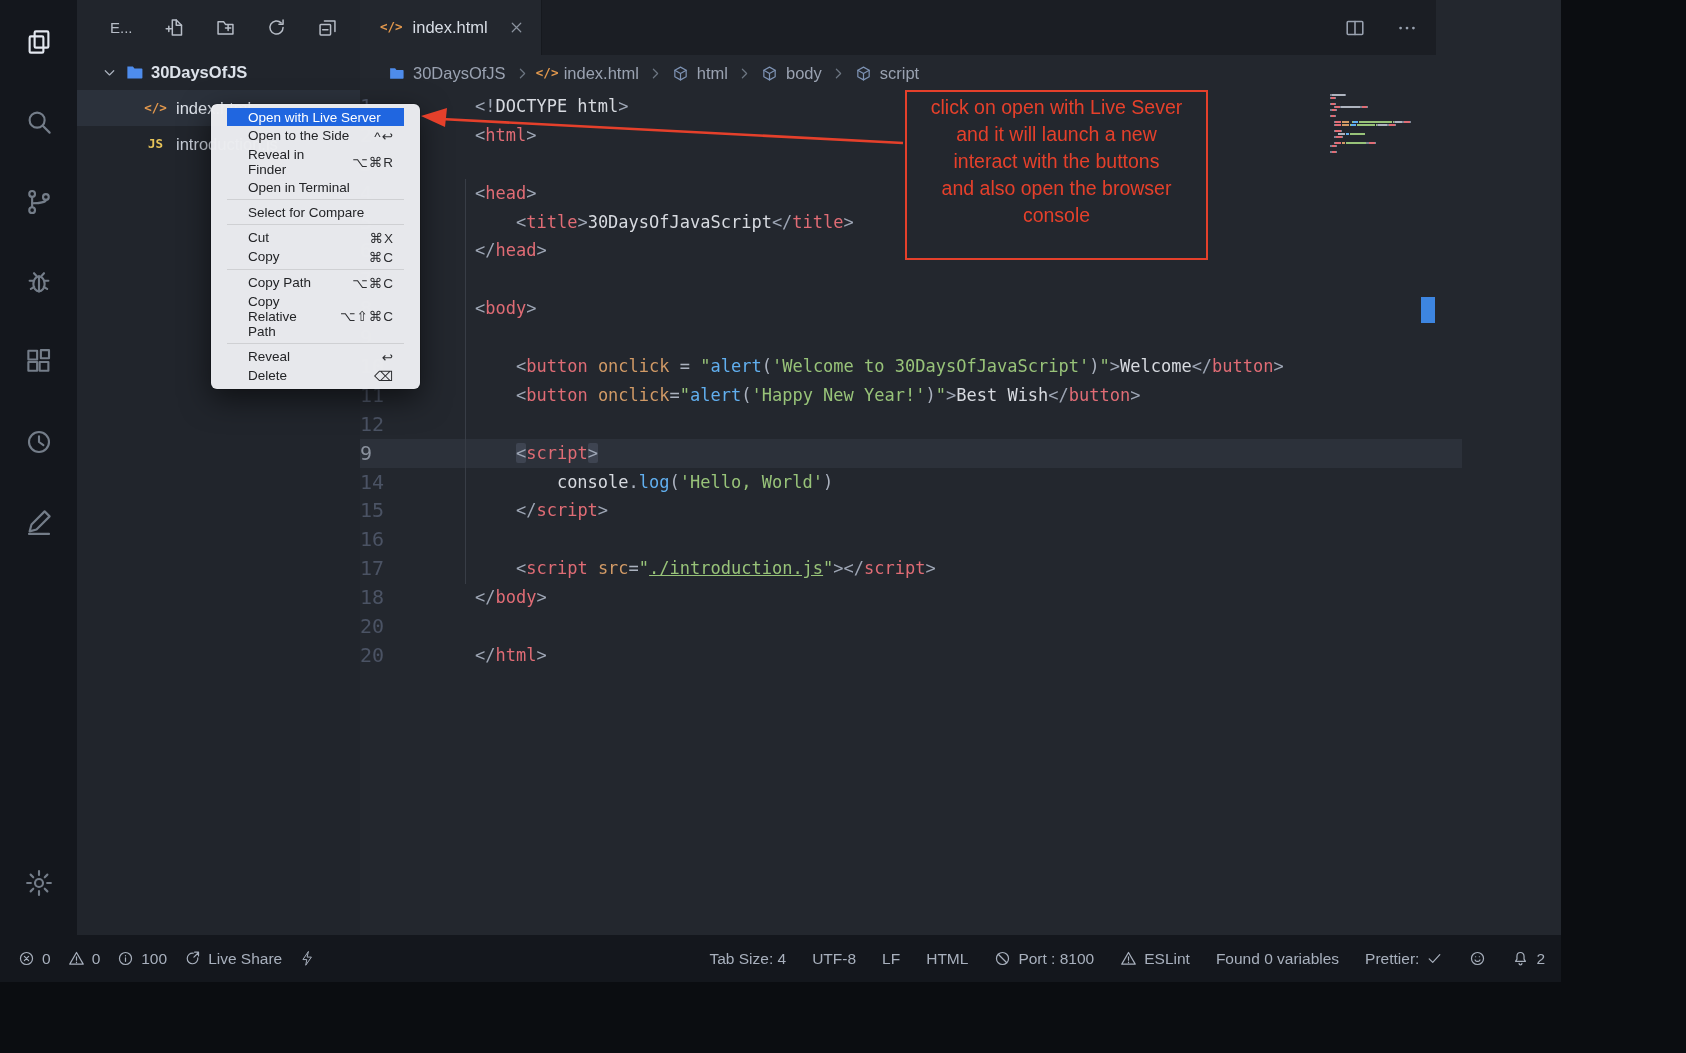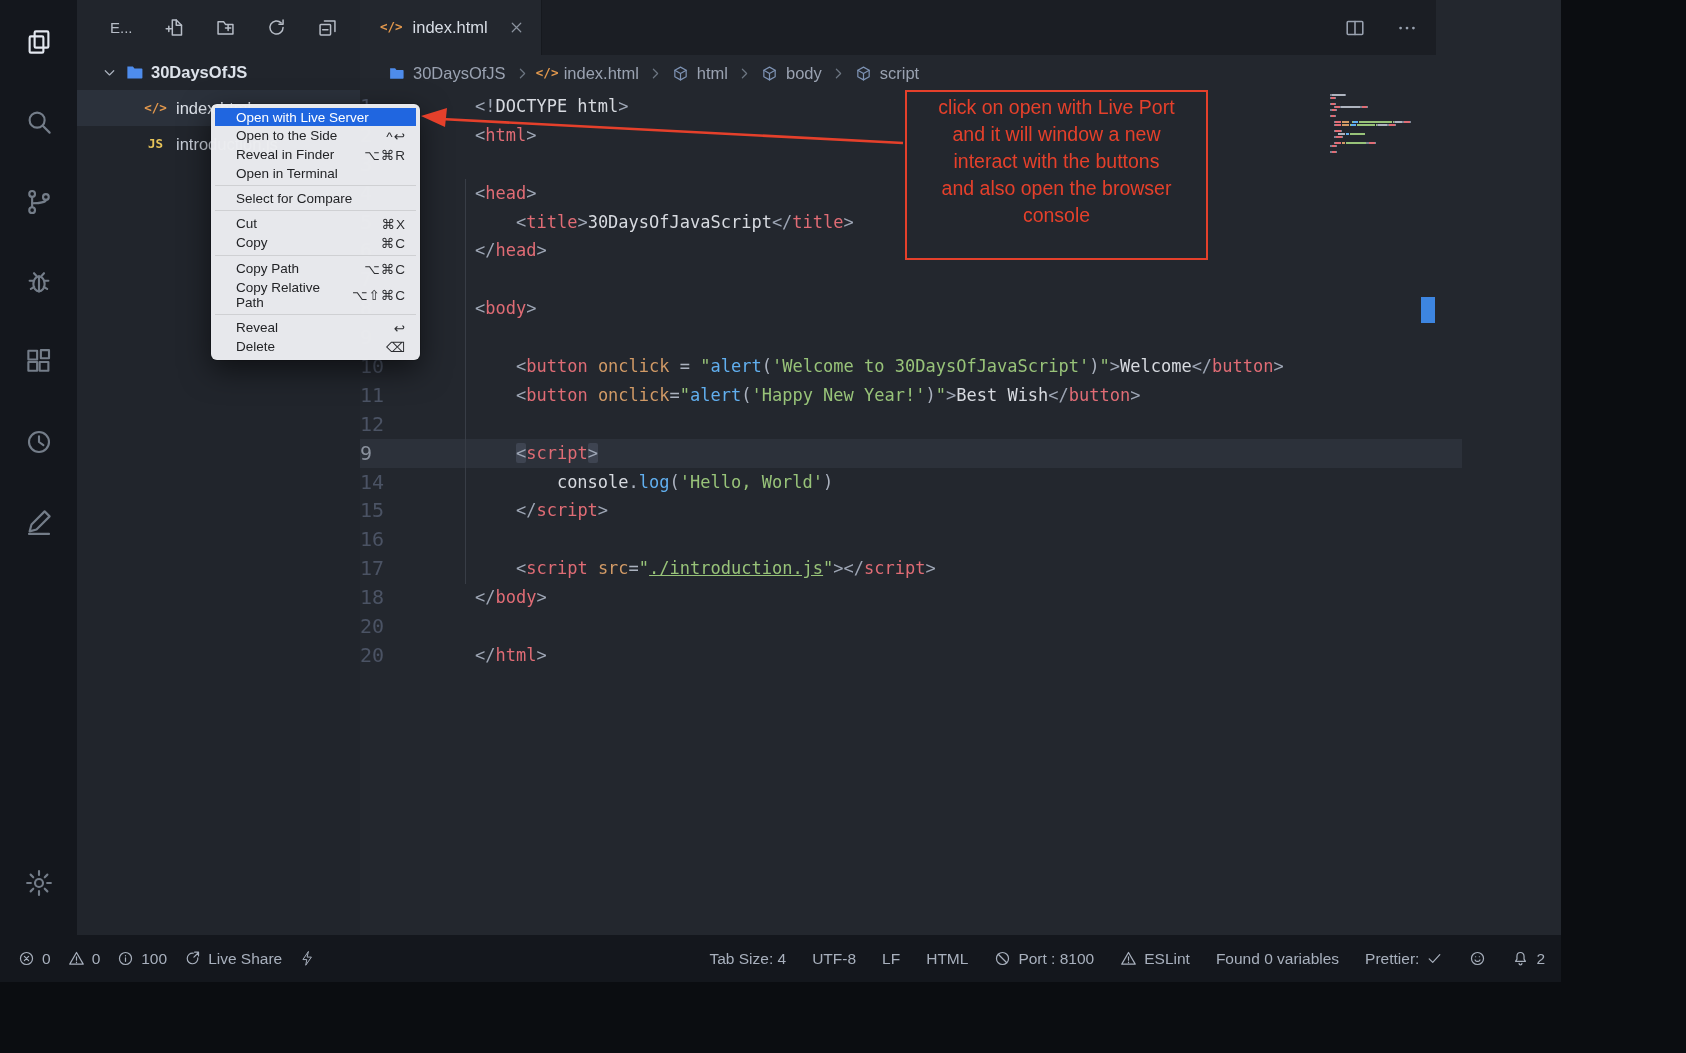--- a/index.html
+++ b/index.html
@@ -63,21 +63,21 @@
   .mm-row { height:1.9px; margin-bottom:1.1px; white-space:nowrap; font-size:0; }
   .mm-seg { display:inline-block; height:1.9px; }
   .mmbg-tag{background:var(--tag);} .mmbg-attr{background:var(--attr);} .mmbg-str{background:var(--str);}
   .mmbg-fn{background:var(--fn);} .mmbg-pun{background:#7e8594;} .mmbg-txt{background:#aeb4bf;}
   .mmbg-plain{background:transparent;}
   .scrollbar { position:absolute; top:0; right:0; width:16px; height:100%; }
   .scroll-marker { position:absolute; top:205px; left:1px; width:14px; height:26px; background:var(--scroll-marker); }
 
   
   .context-menu { position:absolute; left:211px; top:104px; width:209px; background:rgba(236,237,240,.98);
-                  border-radius:6px; padding:4px 4px; box-shadow:0 10px 30px rgba(0,0,0,.55), 0 0 0 1px rgba(0,0,0,.14);
+                  border-radius:6px; padding:4px 16px; box-shadow:0 10px 30px rgba(0,0,0,.55), 0 0 0 1px rgba(0,0,0,.14);
                   z-index:40; font-size:13.5px; color:#232427; }
   .menu-item { display:flex; justify-content:space-between; align-items:center; padding:1.5px 10px 1.5px 21px; cursor:pointer; }
   .menu-item.highlighted { background:var(--accent-blue); color:#fff; }
   .menu-shortcut { margin-left:14px; letter-spacing:1px; opacity:.95; }
   .menu-sep { height:1px; background:#cfd0d3; margin:3px 0; }
 
   
   .annotation-box { position:absolute; left:905px; top:90px; width:303px; height:170px; border:2px solid var(--annotation-red);
                     color:var(--annotation-red); text-align:center; font-size:19.5px; line-height:27px; padding-top:2px; z-index:30; }
   .arrow-overlay { position:absolute; left:0; top:0; width:1686px; height:1053px; z-index:50; pointer-events:none; }
@@ -543,22 +543,22 @@
           <span class="menu-shortcut">↩</span>
         </div>
         <div class="menu-item">
           <span>Delete</span>
           <span class="menu-shortcut">⌫</span>
         </div>
       </div>
 
     <div class="annotation-box">
       <div>
-          <div>click on open with Live Port</div>
-          <div>and it will window a new</div>
+          <div>click on open with Live Sever</div>
+          <div>and it will launch a new</div>
           <div>interact with the buttons</div>
           <div>and also open the browser</div>
           <div>console</div>
         </div>
     </div>
   </div>
 
   <svg class="arrow-overlay" viewBox="0 0 1686 1053">
     <line x1="903" y1="143" x2="441" y2="119" stroke="#e5402b" stroke-width="2.6"></line>
     <polygon points="421,116 447,108 445,127" fill="#e5402b"></polygon>

